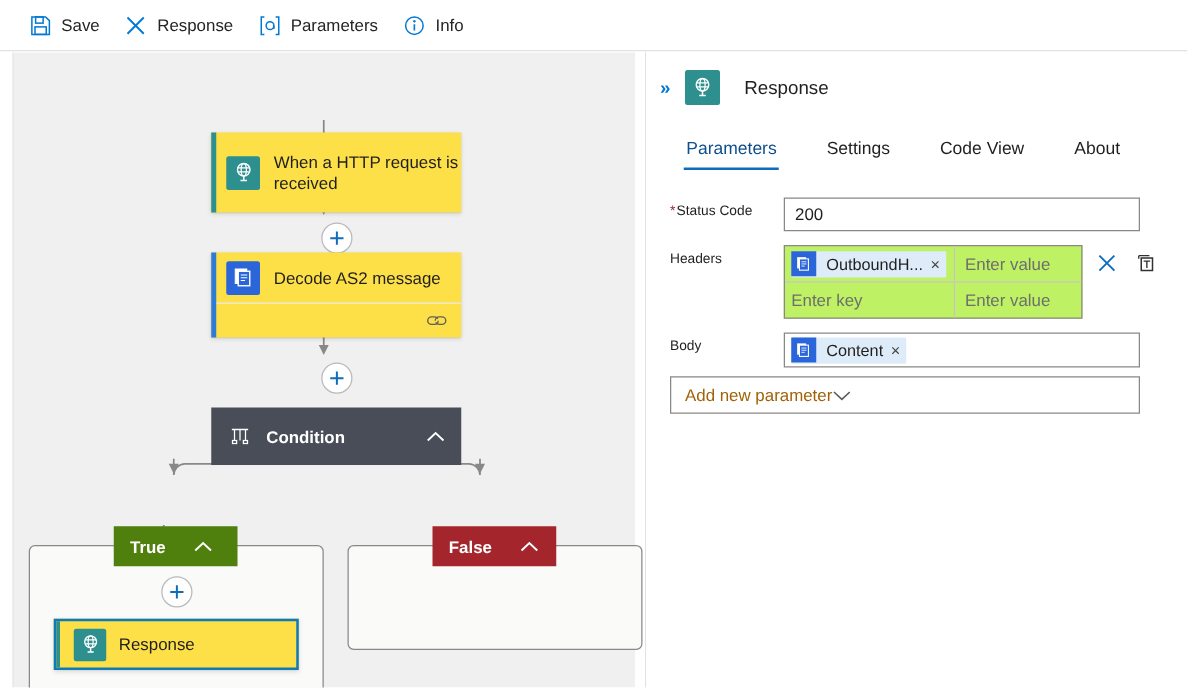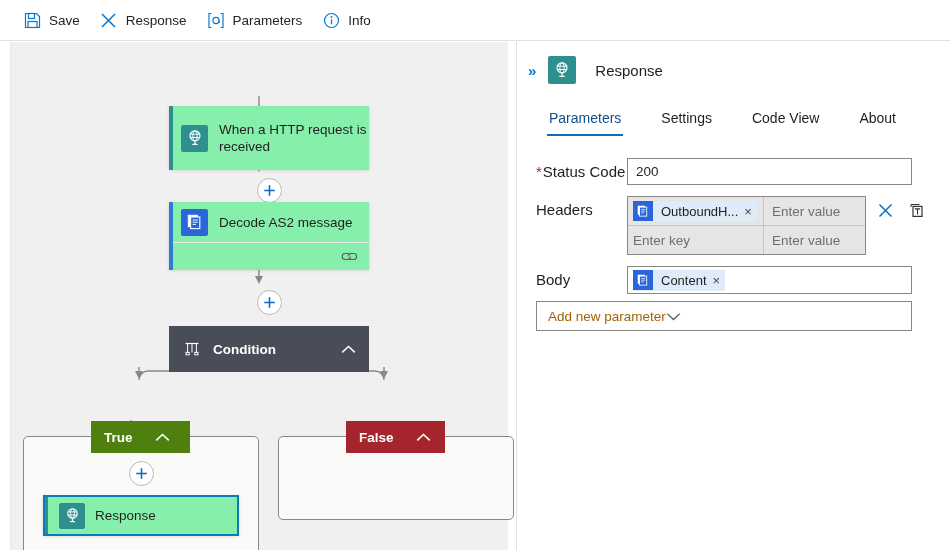--- a/index.html
+++ b/index.html
@@ -22,21 +22,21 @@
   .tb-lbl{font-size:13.5px;color:#242424;white-space:nowrap;}
 
   
   .canvas{
     position:absolute;left:10px;top:42px;width:498px;height:508px;
     background:#f0f0f0;border-left:1px solid #e6e6e6;box-sizing:border-box;
   }
   .divider{position:absolute;left:516px;top:42px;width:1px;height:508px;background:#e1e1e1;}
 
   
-  .node{position:absolute;background:#86efac;box-sizing:border-box;
+  .node{position:absolute;background:#fde047;box-sizing:border-box;
         box-shadow:0 1.2px 3.6px rgba(0,0,0,.13),0 0.3px 0.9px rgba(0,0,0,.10);}
   .node-row{display:flex;align-items:center;height:100%;padding-left:12px;box-sizing:border-box;}
   .node-accent{position:absolute;left:0;top:0;width:4px;height:100%;}
   .node-ico{width:27px;height:27px;border-radius:2px;flex:none;margin-right:11px;
             display:flex;align-items:center;justify-content:center;}
   .node-txt{font-size:13.5px;color:#201f1e;line-height:17px;}
 
   #n-http{left:158px;top:64px;width:200px;height:64px;}
   #n-http .node-accent{background:#2e8f8f;}
   #n-http .node-ico{background:#2e8f8f;}
@@ -86,29 +86,29 @@
              display:flex;align-items:center;justify-content:center;flex:none;}
   .panel-title{font-size:15px;color:#201f1e;}
 
   .tabs{display:flex;align-items:flex-end;height:38px;padding-left:30px;box-sizing:border-box;}
   .tab{font-size:14px;color:#201f1e;padding:0 2px 8px 2px;margin-right:36px;cursor:pointer;
        border-bottom:2px solid transparent;white-space:nowrap;}
   .tab.active{color:#0f4f8c;border-bottom-color:#0f6cbd;font-weight:normal;}
 
   .form{padding:22px 38px 0 19px;box-sizing:border-box;}
   .frow{display:flex;align-items:flex-start;margin-bottom:11px;}
-  .flabel{width:91px;flex:none;font-size:15px;color:#201f1e;padding-top:5px;text-align:left;}
+  .flabel{width:91px;flex:none;font-size:11px;color:#201f1e;padding-top:5px;text-align:left;}
   .flabel .req{color:#a4262c;margin-right:1px;}
 
   .tbox{flex:1;border:1px solid #8a8886;height:27px;box-sizing:border-box;display:flex;align-items:center;
         padding:0 8px;font-size:13.5px;background:#fff;}
   .tbox.val{color:#201f1e;}
 
   .hdr-grid{flex:1;display:flex;align-items:flex-start;}
-  .hdr-table{width:239px;border:1px solid #8a8886;box-sizing:border-box;background:#e5e5e5;}
+  .hdr-table{width:239px;border:1px solid #8a8886;box-sizing:border-box;background:#bef264;}
   .hdr-line{display:flex;height:28px;}
   .hdr-line.second{border-top:1px solid #c8c6c4;}
   .hdr-key{width:136px;border-right:1px solid #c8c6c4;box-sizing:border-box;display:flex;align-items:center;padding:0 5px;}
   .hdr-valcell{flex:1;display:flex;align-items:center;padding:0 8px;box-sizing:border-box;}
   .ph{color:#6e6e6e;font-size:13.5px;}
 
   .chip{display:inline-flex;align-items:center;background:#deecf9;border-radius:1px;
         height:21px;padding-right:5px;max-width:100%;box-sizing:border-box;}
   .chip-ico{width:20px;height:20px;background:#2a66d9;flex:none;display:flex;align-items:center;justify-content:center;margin-right:8px;}
   .chip-txt{font-size:13px;color:#201f1e;white-space:nowrap;overflow:hidden;text-overflow:ellipsis;}

